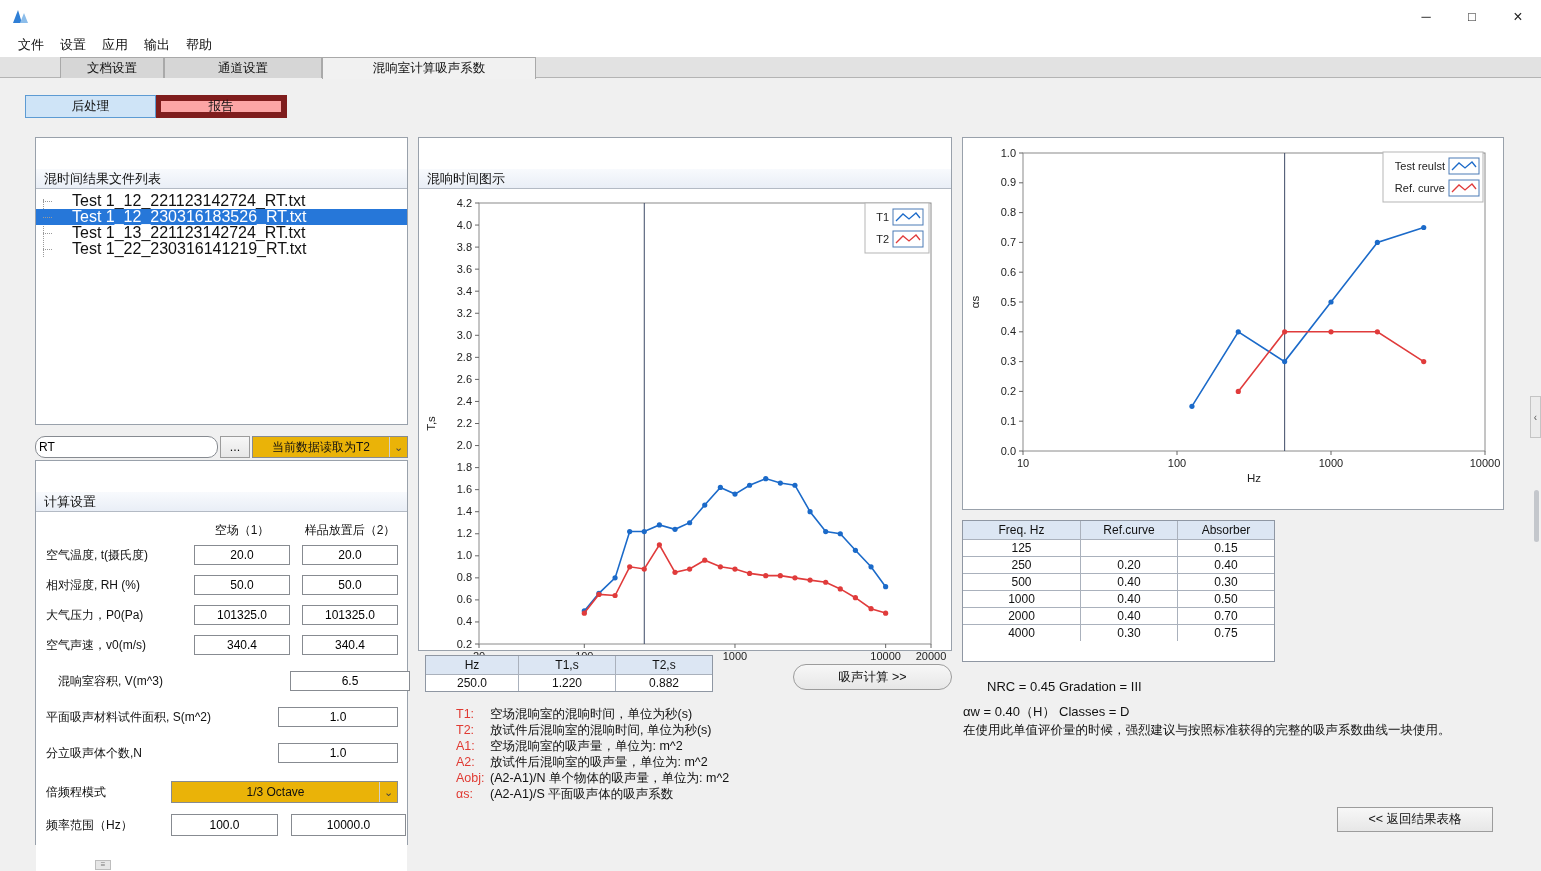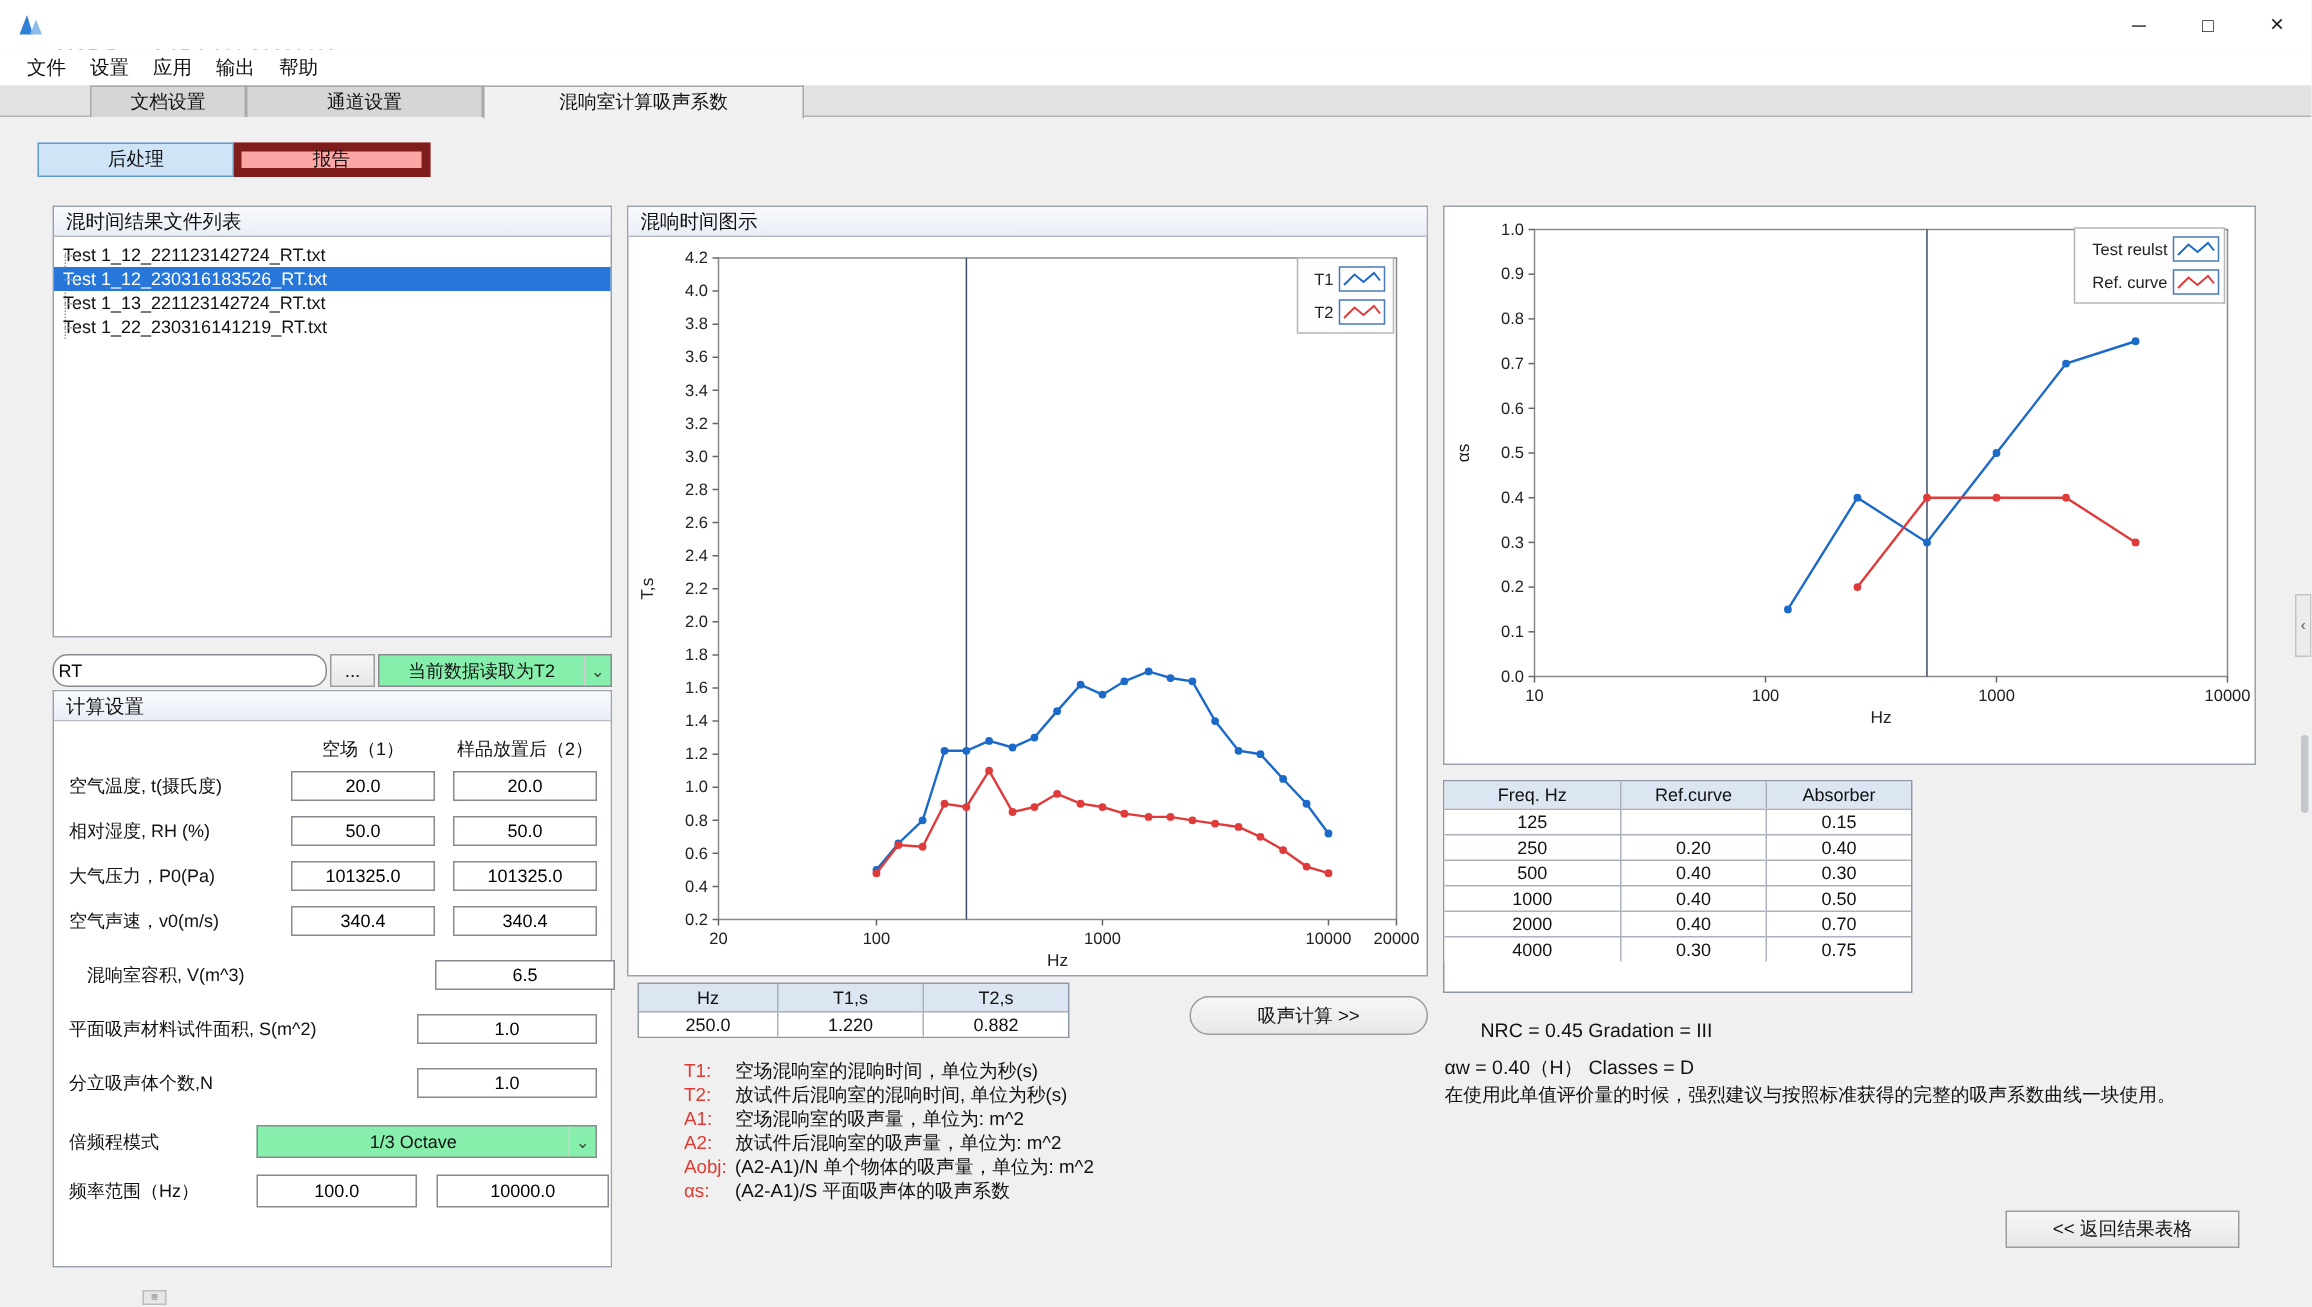--- a/index.html
+++ b/index.html
@@ -22,33 +22,33 @@
   .tabstrip { position:absolute; left:0; top:57px; width:1541px; height:21px; background:#e2e2e2; border-bottom:1px solid #b4b4b4; }
   .tab { position:absolute; top:0; height:21px; background:#d6d6d6; border:1px solid #a9a9a9; border-bottom:none; display:flex; align-items:center; justify-content:center; font-size:12.5px; }
   .tab.active { background:#f1f1f1; height:22px; z-index:2; }
 
   
   .subtab { position:absolute; height:23px; display:flex; align-items:center; justify-content:center; font-size:12.5px; border:6px solid #7f1d1d; background:#fca5a5; }
   .subtab.active { background:#cfe4f7; border:1px solid #5d9bd3; z-index:2; }
 
   
   .panel { position:absolute; background:#ffffff; border:1px solid #99a1ab; }
-  .phead { height:20px; background:linear-gradient(#f8fafd,#e9eef6); border-bottom:1px solid #b3bac4; display:flex; align-items:center; padding:0 8px; font-size:13px; color:#101010; }
+  .phead { height:20px; background:linear-gradient(#f8fafd,#e9eef6); border-bottom:1px solid #b3bac4; display:flex; align-items:center; padding:0 8px; font-size:13px; color:#101010;margin-top:31px; }
 
   
   .fitems { position:relative; padding-top:4px; }
   .fitems::before { content:""; position:absolute; left:7px; top:10px; height:58px; border-left:1px dotted #9a9a9a; }
-  .fitem { position:relative; height:16px; line-height:16px; font-size:12px; padding-left:6px; white-space:nowrap; }
+  .fitem { position:relative; height:16px; line-height:16px; font-size:16px; padding-left:36px; white-space:nowrap; }
   .fitem::before { content:""; position:absolute; left:7px; top:8px; width:9px; border-top:1px dotted #9a9a9a; }
   .fitem.selected { background:#2677d9; color:#fff; }
 
   
   .tin { position:absolute; height:20px; border:1px solid #878b91; background:#fff; font:12px "Liberation Sans",sans-serif; text-align:center; padding:0 3px; }
   .tin.left { text-align:left; }
-  .dd { position:absolute; border:1px solid #878b91; background:#86efac; display:flex; align-items:center; }
+  .dd { position:absolute; border:1px solid #878b91; background:#eab308; display:flex; align-items:center; }
   .ddtext { flex:1; text-align:center; font-size:12px; white-space:nowrap; overflow:hidden; }
   .ddarrow { width:18px; align-self:stretch; display:flex; align-items:center; justify-content:center; border-left:1px solid #cfcfcf; font-size:11px; color:#444; }
   .btn { position:absolute; background:linear-gradient(#f7f7f7,#e7e7e7); border:1px solid #9c9c9c; display:flex; align-items:center; justify-content:center; font-size:12.5px; color:#111; }
 
   
   .cbody { position:relative; width:100%; height:363px; background:#fff; }
   .chcol { position:absolute; top:10px; height:16px; font-size:12px; text-align:center; }
   .crow { position:absolute; left:0; width:371px; height:20px; }
   .clbl { position:absolute; left:10px; top:0; line-height:20px; font-size:12px; white-space:nowrap; }
 

